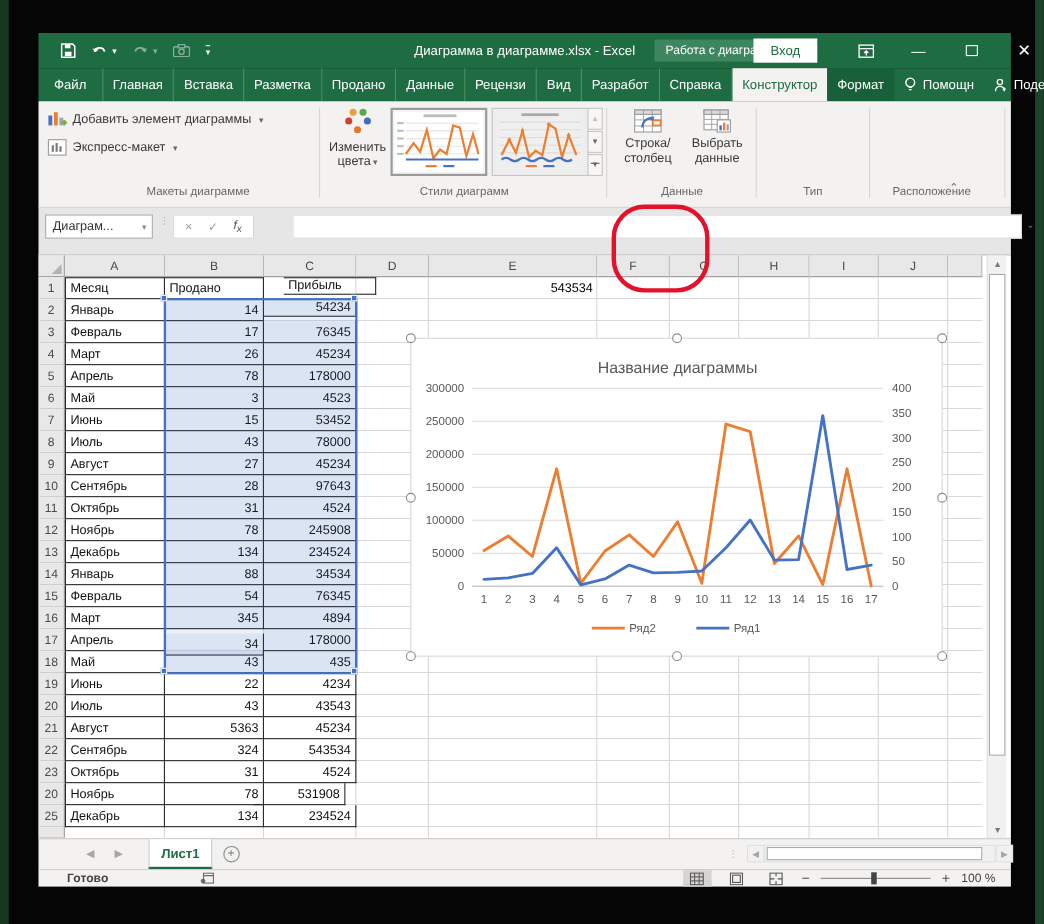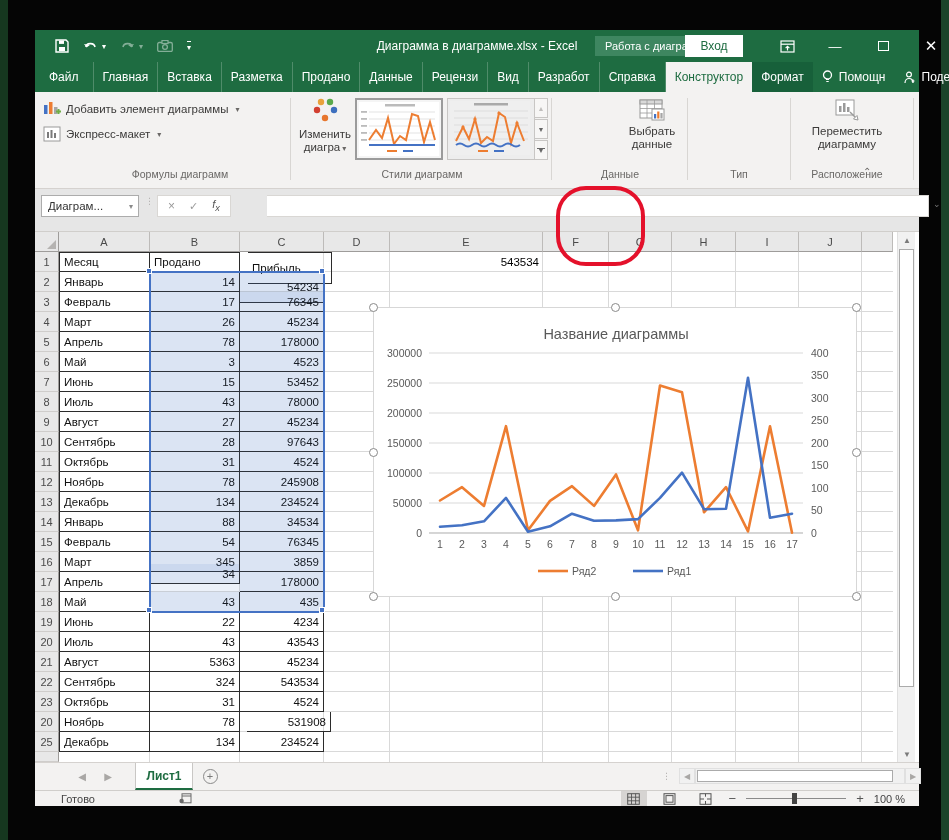--- a/index.html
+++ b/index.html
@@ -189,35 +189,35 @@
         <svg width="18" height="16" viewBox="0 0 18 16">
             <rect x="1" y="1" width="16" height="14" fill="#fff" stroke="#9a9a9a"></rect>
             <rect x="4" y="6" width="2" height="6" fill="#7B7B7B"></rect>
             <rect x="7.5" y="4" width="2" height="8" fill="#7B7B7B"></rect>
             <rect x="11" y="7" width="2" height="5" fill="#7B7B7B"></rect>
           </svg>
       </span>
       <span>Экспресс-макет</span>
         <span class="caret">▾</span>
     </div>
-    <div class="grp-label" style="left:40px;top:76px;width:210px;">Формулы диаграмм</div>
+    <div class="grp-label" style="left:40px;top:76px;width:210px;">Макеты диаграмме</div>
     <div class="grp-sep" style="left:255px;"></div>
 
     <div class="rbn-big" style="left:262px;top:6px;width:56px;">
       <span style="margin-bottom:4px;">
         <svg width="30" height="26" viewBox="0 0 30 26">
             <circle cx="11" cy="4" r="3.2" fill="#E9A23B"></circle>
             <circle cx="20" cy="4" r="3.2" fill="#59A94C"></circle>
             <circle cx="7" cy="12" r="3.2" fill="#D23F31"></circle>
             <circle cx="24" cy="12" r="3.2" fill="#3D6FBE"></circle>
             <circle cx="15" cy="20" r="3.2" fill="#E7762D"></circle>
           </svg>
       </span>
       <span>Изменить</span>
-      <span><span>диагра</span><span class="caret">▾</span></span>
+      <span><span>цвета</span><span class="caret">▾</span></span>
     </div>
     <div class="thumb sel" style="left:320px;">
       <svg width="84" height="58" viewBox="0 0 84 58">
           <rect x="2" y="2" width="80" height="54" fill="#fff"></rect>
           <rect x="28" y="4" width="30" height="2.5" fill="#BBB"></rect>
           <g stroke="#E3E3E3">
             <path d="M12 12h66M12 19h66M12 26h66M12 33h66M12 40h66"></path>
           </g>
           <g fill="#BBB">
             <rect x="4" y="11" width="6" height="1.8"></rect>
@@ -253,20 +253,34 @@
     </div>
     <div class="gal-btn" style="top:6px;color:#C0BEBC;">▲</div>
     <div class="gal-btn" style="top:27px;">▼</div>
     <div class="gal-btn" style="top:48px;flex-direction:column;line-height:4px;">
         <span style="display:block;width:8px;border-top:1px solid #666;"></span>
         <span style="font-size:7px;">▼</span>
       </div>
     <div class="grp-label" style="left:262px;top:76px;width:250px;">Стили диаграмм</div>
     <div class="grp-sep" style="left:516px;"></div>
 
+    <div class="rbn-big" style="left:523px;top:6px;width:62px;">
+      <span style="margin-bottom:3px;">
+        <svg width="26" height="24" viewBox="0 0 26 24">
+            <rect x="1" y="2" width="24" height="20" fill="#fff" stroke="#9a9a9a"></rect>
+            <rect x="1" y="2" width="24" height="4" fill="#D9D9D9" stroke="#9a9a9a"></rect>
+            <path d="M1 11h24M1 16.5h24M9 2v20M17 2v20" stroke="#9a9a9a" stroke-width="0.8"></path>
+            <rect x="17.5" y="11.5" width="7" height="4.5" fill="none" stroke="#ED7D31" stroke-width="1.6"></rect>
+            <path d="M8 18 C8 10,16 8,18 11" fill="none" stroke="#4472C4" stroke-width="2"></path>
+            <path d="M19.5 8 l-3.6 4 -1.6-3.6z" fill="#4472C4"></path>
+          </svg>
+      </span>
+      <span>Строка/</span>
+      <span>столбец</span>
+    </div>
     <div class="rbn-big" style="left:588px;top:6px;width:58px;">
       <span style="margin-bottom:3px;">
         <svg width="26" height="24" viewBox="0 0 26 24">
             <rect x="1" y="2" width="22" height="18" fill="#fff" stroke="#9a9a9a"></rect>
             <rect x="1" y="2" width="22" height="4" fill="#D9D9D9" stroke="#9a9a9a"></rect>
             <path d="M1 10.5h22M1 15h22M8 2v18M15.5 2v18" stroke="#9a9a9a" stroke-width="0.8"></path>
             <rect x="13" y="11" width="12" height="11" fill="#fff" stroke="#9a9a9a"></rect>
             <rect x="15" y="16" width="2.2" height="4.5" fill="#4472C4"></rect>
             <rect x="18.2" y="13.5" width="2.2" height="7" fill="#ED7D31"></rect>
             <rect x="21.4" y="15" width="2.2" height="5.5" fill="#A6A6A6"></rect>
@@ -274,34 +288,20 @@
       </span>
       <span>Выбрать</span>
       <span>данные</span>
     </div>
     <div class="grp-label" style="left:523px;top:76px;width:124px;">Данные</div>
     <div class="grp-sep" style="left:652px;"></div>
 
     <div class="grp-label" style="left:658px;top:76px;width:92px;">Тип</div>
     <div class="grp-sep" style="left:755px;"></div>
 
-    <div class="rbn-big" style="left:762px;top:6px;width:100px;">
-      <span style="margin-bottom:3px;">
-        <svg width="26" height="24" viewBox="0 0 26 24">
-            <rect x="2" y="2" width="18" height="15" fill="#fff" stroke="#9a9a9a"></rect>
-            <rect x="5" y="8" width="2.5" height="6" fill="#9a9a9a"></rect>
-            <rect x="9" y="5" width="2.5" height="9" fill="#9a9a9a"></rect>
-            <rect x="13" y="9" width="2.5" height="5" fill="#9a9a9a"></rect>
-            <path d="M16 14 l7 7" stroke="#9a9a9a" stroke-width="1.4"></path>
-            <path d="M24 22 l-4.5-1 3.5-3.5z" fill="#fff" stroke="#9a9a9a"></path>
-          </svg>
-      </span>
-      <span>Переместить</span>
-      <span>диаграмму</span>
-    </div>
     <div class="grp-label" style="left:755px;top:76px;width:114px;">Расположение</div>
     <div class="grp-sep" style="left:878px;"></div>
     <div class="abs" style="left:828px;top:74px;color:#6A6866;font-size:10px;">⌃</div>
 
     <div class="red-annot"></div>
   </div>
 
   <div class="abs fbar">
     <div class="namebox">
       <span>Диаграм...</span>
@@ -361,24 +361,24 @@
         <div class="rownum" style="top: 440px; height: 20px;">22</div>
         <div class="rownum" style="top: 460px; height: 20px;">23</div>
         <div class="rownum" style="top: 480px; height: 20px;">20</div>
         <div class="rownum" style="top: 500px; height: 20px;">25</div>
         <div class="rownum" style="top: 520px; height: 10px;"></div>
       </div>
 
     <div id="table-cells">
         <div class="cell" style="left: 24px; top: 20px; width: 91px; height: 20px; border-left: 1px solid rgb(43, 43, 43); border-top: 1px solid rgb(43, 43, 43);">Месяц</div>
         <div class="cell" style="left: 115px; top: 20px; width: 90px; height: 20px; border-top: 1px solid rgb(43, 43, 43);">Продано</div>
-        <div class="cell" style="left: 213px; top: 20px; width: 84px; height: 32px; border-top: 1px solid rgb(43, 43, 43);">Прибыль</div>
+        <div class="cell" style="left: 223px; top: 20px; width: 84px; height: 16px; border-top: 1px solid rgb(43, 43, 43);">Прибыль</div>
         <div class="cell" style="left: 24px; top: 40px; width: 91px; height: 20px; border-left: 1px solid rgb(43, 43, 43);">Январь</div>
         <div class="cell num" style="left: 115px; top: 40px; width: 90px; height: 20px; background: rgba(68, 114, 196, 0.1);">14</div>
-        <div class="cell num" style="left: 205px; top: 40px; width: 84px; height: 31px; background: rgba(68, 114, 196, 0.1);">54234</div>
+        <div class="cell num" style="left: 205px; top: 40px; width: 84px; height: 16px; background: rgba(68, 114, 196, 0.1);">54234</div>
         <div class="cell" style="left: 24px; top: 60px; width: 91px; height: 20px; border-left: 1px solid rgb(43, 43, 43);">Февраль</div>
         <div class="cell num" style="left: 115px; top: 60px; width: 90px; height: 20px; background: rgba(68, 114, 196, 0.1);">17</div>
         <div class="cell num" style="left: 205px; top: 60px; width: 84px; height: 20px; background: rgba(68, 114, 196, 0.1);">76345</div>
         <div class="cell" style="left: 24px; top: 80px; width: 91px; height: 20px; border-left: 1px solid rgb(43, 43, 43);">Март</div>
         <div class="cell num" style="left: 115px; top: 80px; width: 90px; height: 20px; background: rgba(68, 114, 196, 0.1);">26</div>
         <div class="cell num" style="left: 205px; top: 80px; width: 84px; height: 20px; background: rgba(68, 114, 196, 0.1);">45234</div>
         <div class="cell" style="left: 24px; top: 100px; width: 91px; height: 20px; border-left: 1px solid rgb(43, 43, 43);">Апрель</div>
         <div class="cell num" style="left: 115px; top: 100px; width: 90px; height: 20px; background: rgba(68, 114, 196, 0.1);">78</div>
         <div class="cell num" style="left: 205px; top: 100px; width: 84px; height: 20px; background: rgba(68, 114, 196, 0.1);">178000</div>
         <div class="cell" style="left: 24px; top: 120px; width: 91px; height: 20px; border-left: 1px solid rgb(43, 43, 43);">Май</div>
@@ -406,23 +406,23 @@
         <div class="cell num" style="left: 115px; top: 260px; width: 90px; height: 20px; background: rgba(68, 114, 196, 0.1);">134</div>
         <div class="cell num" style="left: 205px; top: 260px; width: 84px; height: 20px; background: rgba(68, 114, 196, 0.1);">234524</div>
         <div class="cell" style="left: 24px; top: 280px; width: 91px; height: 20px; border-left: 1px solid rgb(43, 43, 43);">Январь</div>
         <div class="cell num" style="left: 115px; top: 280px; width: 90px; height: 20px; background: rgba(68, 114, 196, 0.1);">88</div>
         <div class="cell num" style="left: 205px; top: 280px; width: 84px; height: 20px; background: rgba(68, 114, 196, 0.1);">34534</div>
         <div class="cell" style="left: 24px; top: 300px; width: 91px; height: 20px; border-left: 1px solid rgb(43, 43, 43);">Февраль</div>
         <div class="cell num" style="left: 115px; top: 300px; width: 90px; height: 20px; background: rgba(68, 114, 196, 0.1);">54</div>
         <div class="cell num" style="left: 205px; top: 300px; width: 84px; height: 20px; background: rgba(68, 114, 196, 0.1);">76345</div>
         <div class="cell" style="left: 24px; top: 320px; width: 91px; height: 20px; border-left: 1px solid rgb(43, 43, 43);">Март</div>
         <div class="cell num" style="left: 115px; top: 320px; width: 90px; height: 20px; background: rgba(68, 114, 196, 0.1);">345</div>
-        <div class="cell num" style="left: 205px; top: 320px; width: 84px; height: 20px; background: rgba(68, 114, 196, 0.1);">3859</div>
+        <div class="cell num" style="left: 205px; top: 320px; width: 84px; height: 20px; background: rgba(68, 114, 196, 0.1);">4894</div>
         <div class="cell" style="left: 24px; top: 340px; width: 91px; height: 20px; border-left: 1px solid rgb(43, 43, 43);">Апрель</div>
-        <div class="cell num" style="left: 115px; top: 332px; width: 90px; height: 20px; background: rgba(68, 114, 196, 0.1);">34</div>
+        <div class="cell num" style="left: 115px; top: 344px; width: 90px; height: 20px; background: rgba(68, 114, 196, 0.1);">34</div>
         <div class="cell num" style="left: 205px; top: 340px; width: 84px; height: 20px; background: rgba(68, 114, 196, 0.1);">178000</div>
         <div class="cell" style="left: 24px; top: 360px; width: 91px; height: 20px; border-left: 1px solid rgb(43, 43, 43);">Май</div>
         <div class="cell num" style="left: 115px; top: 360px; width: 90px; height: 20px; background: rgba(68, 114, 196, 0.1);">43</div>
         <div class="cell num" style="left: 205px; top: 360px; width: 84px; height: 20px; background: rgba(68, 114, 196, 0.1);">435</div>
         <div class="cell" style="left: 24px; top: 380px; width: 91px; height: 20px; border-left: 1px solid rgb(43, 43, 43);">Июнь</div>
         <div class="cell num" style="left: 115px; top: 380px; width: 90px; height: 20px;">22</div>
         <div class="cell num" style="left: 205px; top: 380px; width: 84px; height: 20px;">4234</div>
         <div class="cell" style="left: 24px; top: 400px; width: 91px; height: 20px; border-left: 1px solid rgb(43, 43, 43);">Июль</div>
         <div class="cell num" style="left: 115px; top: 400px; width: 90px; height: 20px;">43</div>
         <div class="cell num" style="left: 205px; top: 400px; width: 84px; height: 20px;">43543</div>
@@ -430,21 +430,21 @@
         <div class="cell num" style="left: 115px; top: 420px; width: 90px; height: 20px;">5363</div>
         <div class="cell num" style="left: 205px; top: 420px; width: 84px; height: 20px;">45234</div>
         <div class="cell" style="left: 24px; top: 440px; width: 91px; height: 20px; border-left: 1px solid rgb(43, 43, 43);">Сентябрь</div>
         <div class="cell num" style="left: 115px; top: 440px; width: 90px; height: 20px;">324</div>
         <div class="cell num" style="left: 205px; top: 440px; width: 84px; height: 20px;">543534</div>
         <div class="cell" style="left: 24px; top: 460px; width: 91px; height: 20px; border-left: 1px solid rgb(43, 43, 43);">Октябрь</div>
         <div class="cell num" style="left: 115px; top: 460px; width: 90px; height: 20px;">31</div>
         <div class="cell num" style="left: 205px; top: 460px; width: 84px; height: 20px;">4524</div>
         <div class="cell" style="left: 24px; top: 480px; width: 91px; height: 20px; border-left: 1px solid rgb(43, 43, 43);">Ноябрь</div>
         <div class="cell num" style="left: 115px; top: 480px; width: 90px; height: 20px;">78</div>
-        <div class="cell num" style="left: 212px; top: 480px; width: 84px; height: 20px;">531908</div>
+        <div class="cell num" style="left: 195px; top: 480px; width: 84px; height: 20px;">531908</div>
         <div class="cell" style="left: 24px; top: 500px; width: 91px; height: 20px; border-left: 1px solid rgb(43, 43, 43);">Декабрь</div>
         <div class="cell num" style="left: 115px; top: 500px; width: 90px; height: 20px;">134</div>
         <div class="cell num" style="left: 205px; top: 500px; width: 84px; height: 20px;">234524</div>
       </div>
 
     <div class="abs" style="left:355px;top:20px;width:153px;height:20px;font-size:11.5px;display:flex;align-items:center;justify-content:flex-end;padding-right:4px;">543534</div>
 
     <div class="sel-rect" style="left:114px;top:39px;width:176px;height:342px;"></div>
     <span class="sq" style="left:111px;top:36px;"></span>
     <span class="sq" style="left:284px;top:36px;"></span>
@@ -530,21 +530,21 @@
       <span style="color:#B5B3B1;font-size:9px;margin-right:8px;line-height:5px;">⋮</span>
       <span class="navarr" style="width:16px;height:16px;background:#F1F1F1;border:1px solid #E0E0E0;font-size:8px;">◀</span>
       <span class="htrack">
           <span class="hthumb"></span>
         </span>
       <span class="navarr" style="width:16px;height:16px;background:#F1F1F1;border:1px solid #E0E0E0;font-size:8px;">▶</span>
     </div>
   </div>
 
   <div class="abs statusbar">
-    <span style="padding-left:26px;">Готово</span>
+    <span style="padding-left:26px;font-weight:bold;">Готово</span>
     <span style="margin-left:84px;">
       <svg width="13" height="11" viewBox="0 0 13 11">
           <rect x="3" y="0.8" width="9" height="9" fill="none" stroke="#6a6a6a"></rect>
           <path d="M3 3h9" stroke="#6a6a6a"></path>
           <circle cx="2.6" cy="8" r="2.2" fill="#6a6a6a"></circle>
         </svg>
     </span>
     <div class="sb-right">
       <span class="viewbtn on">
         <svg width="13" height="12" viewBox="0 0 13 12">

